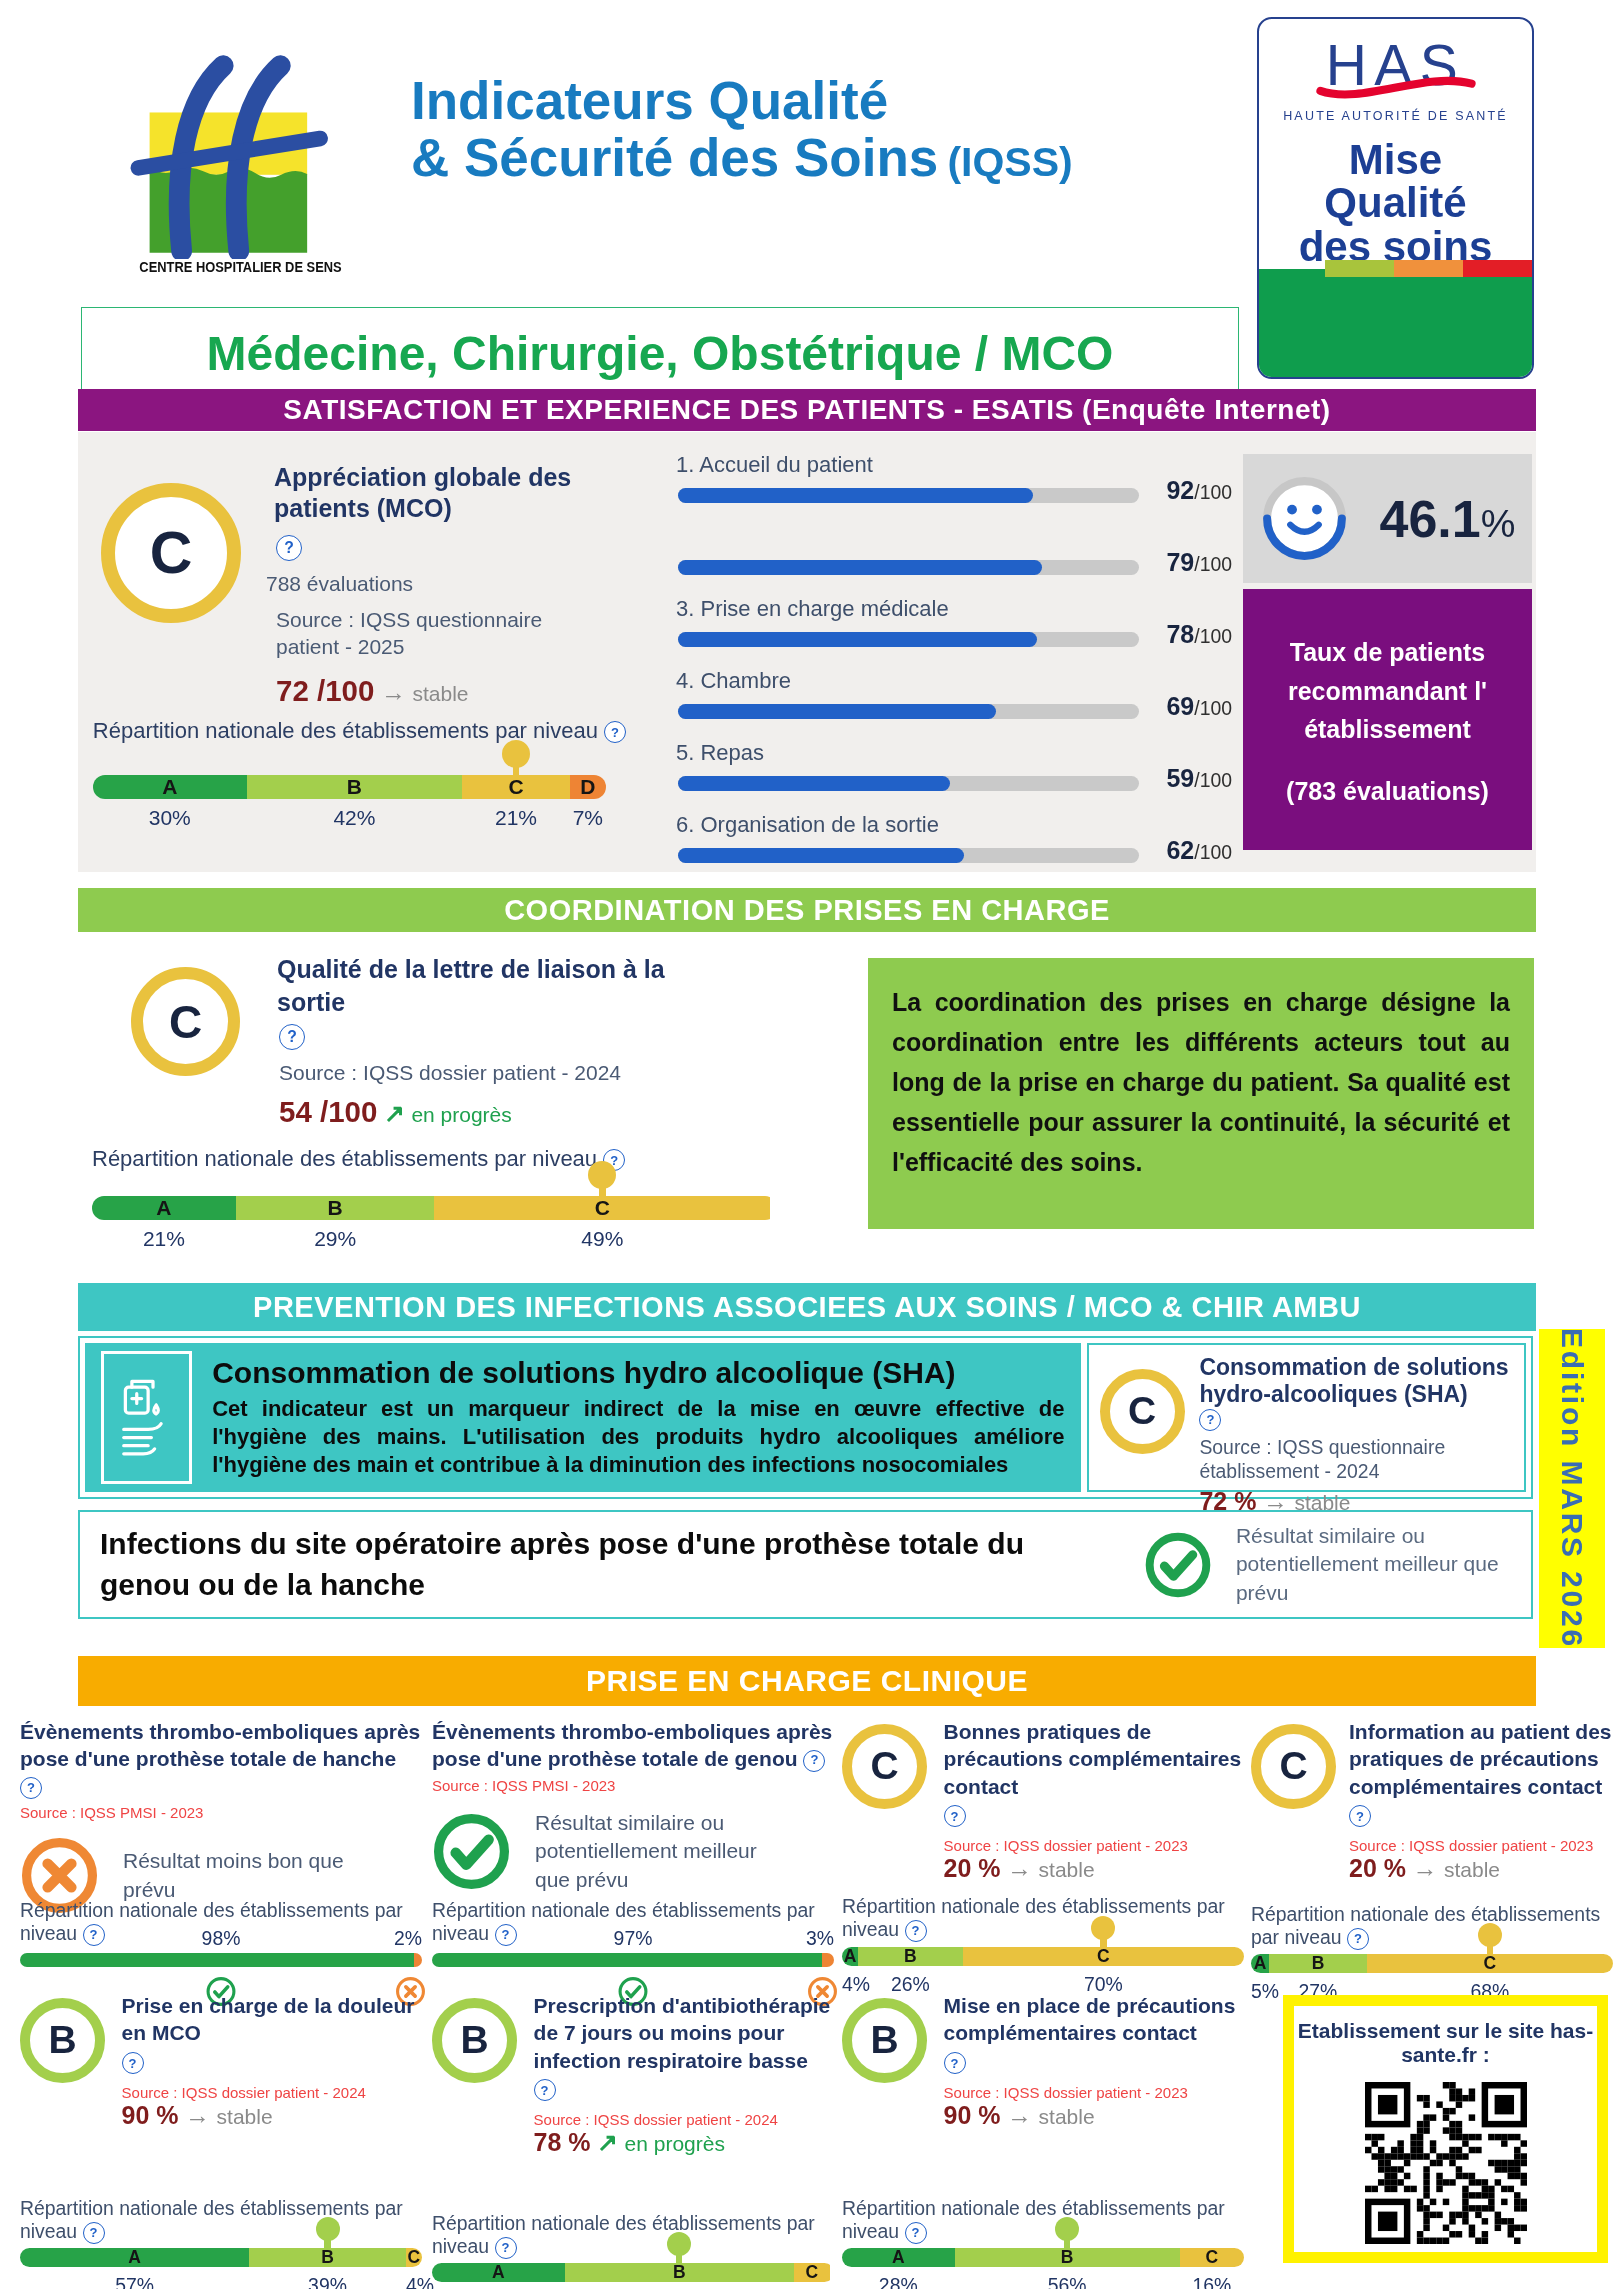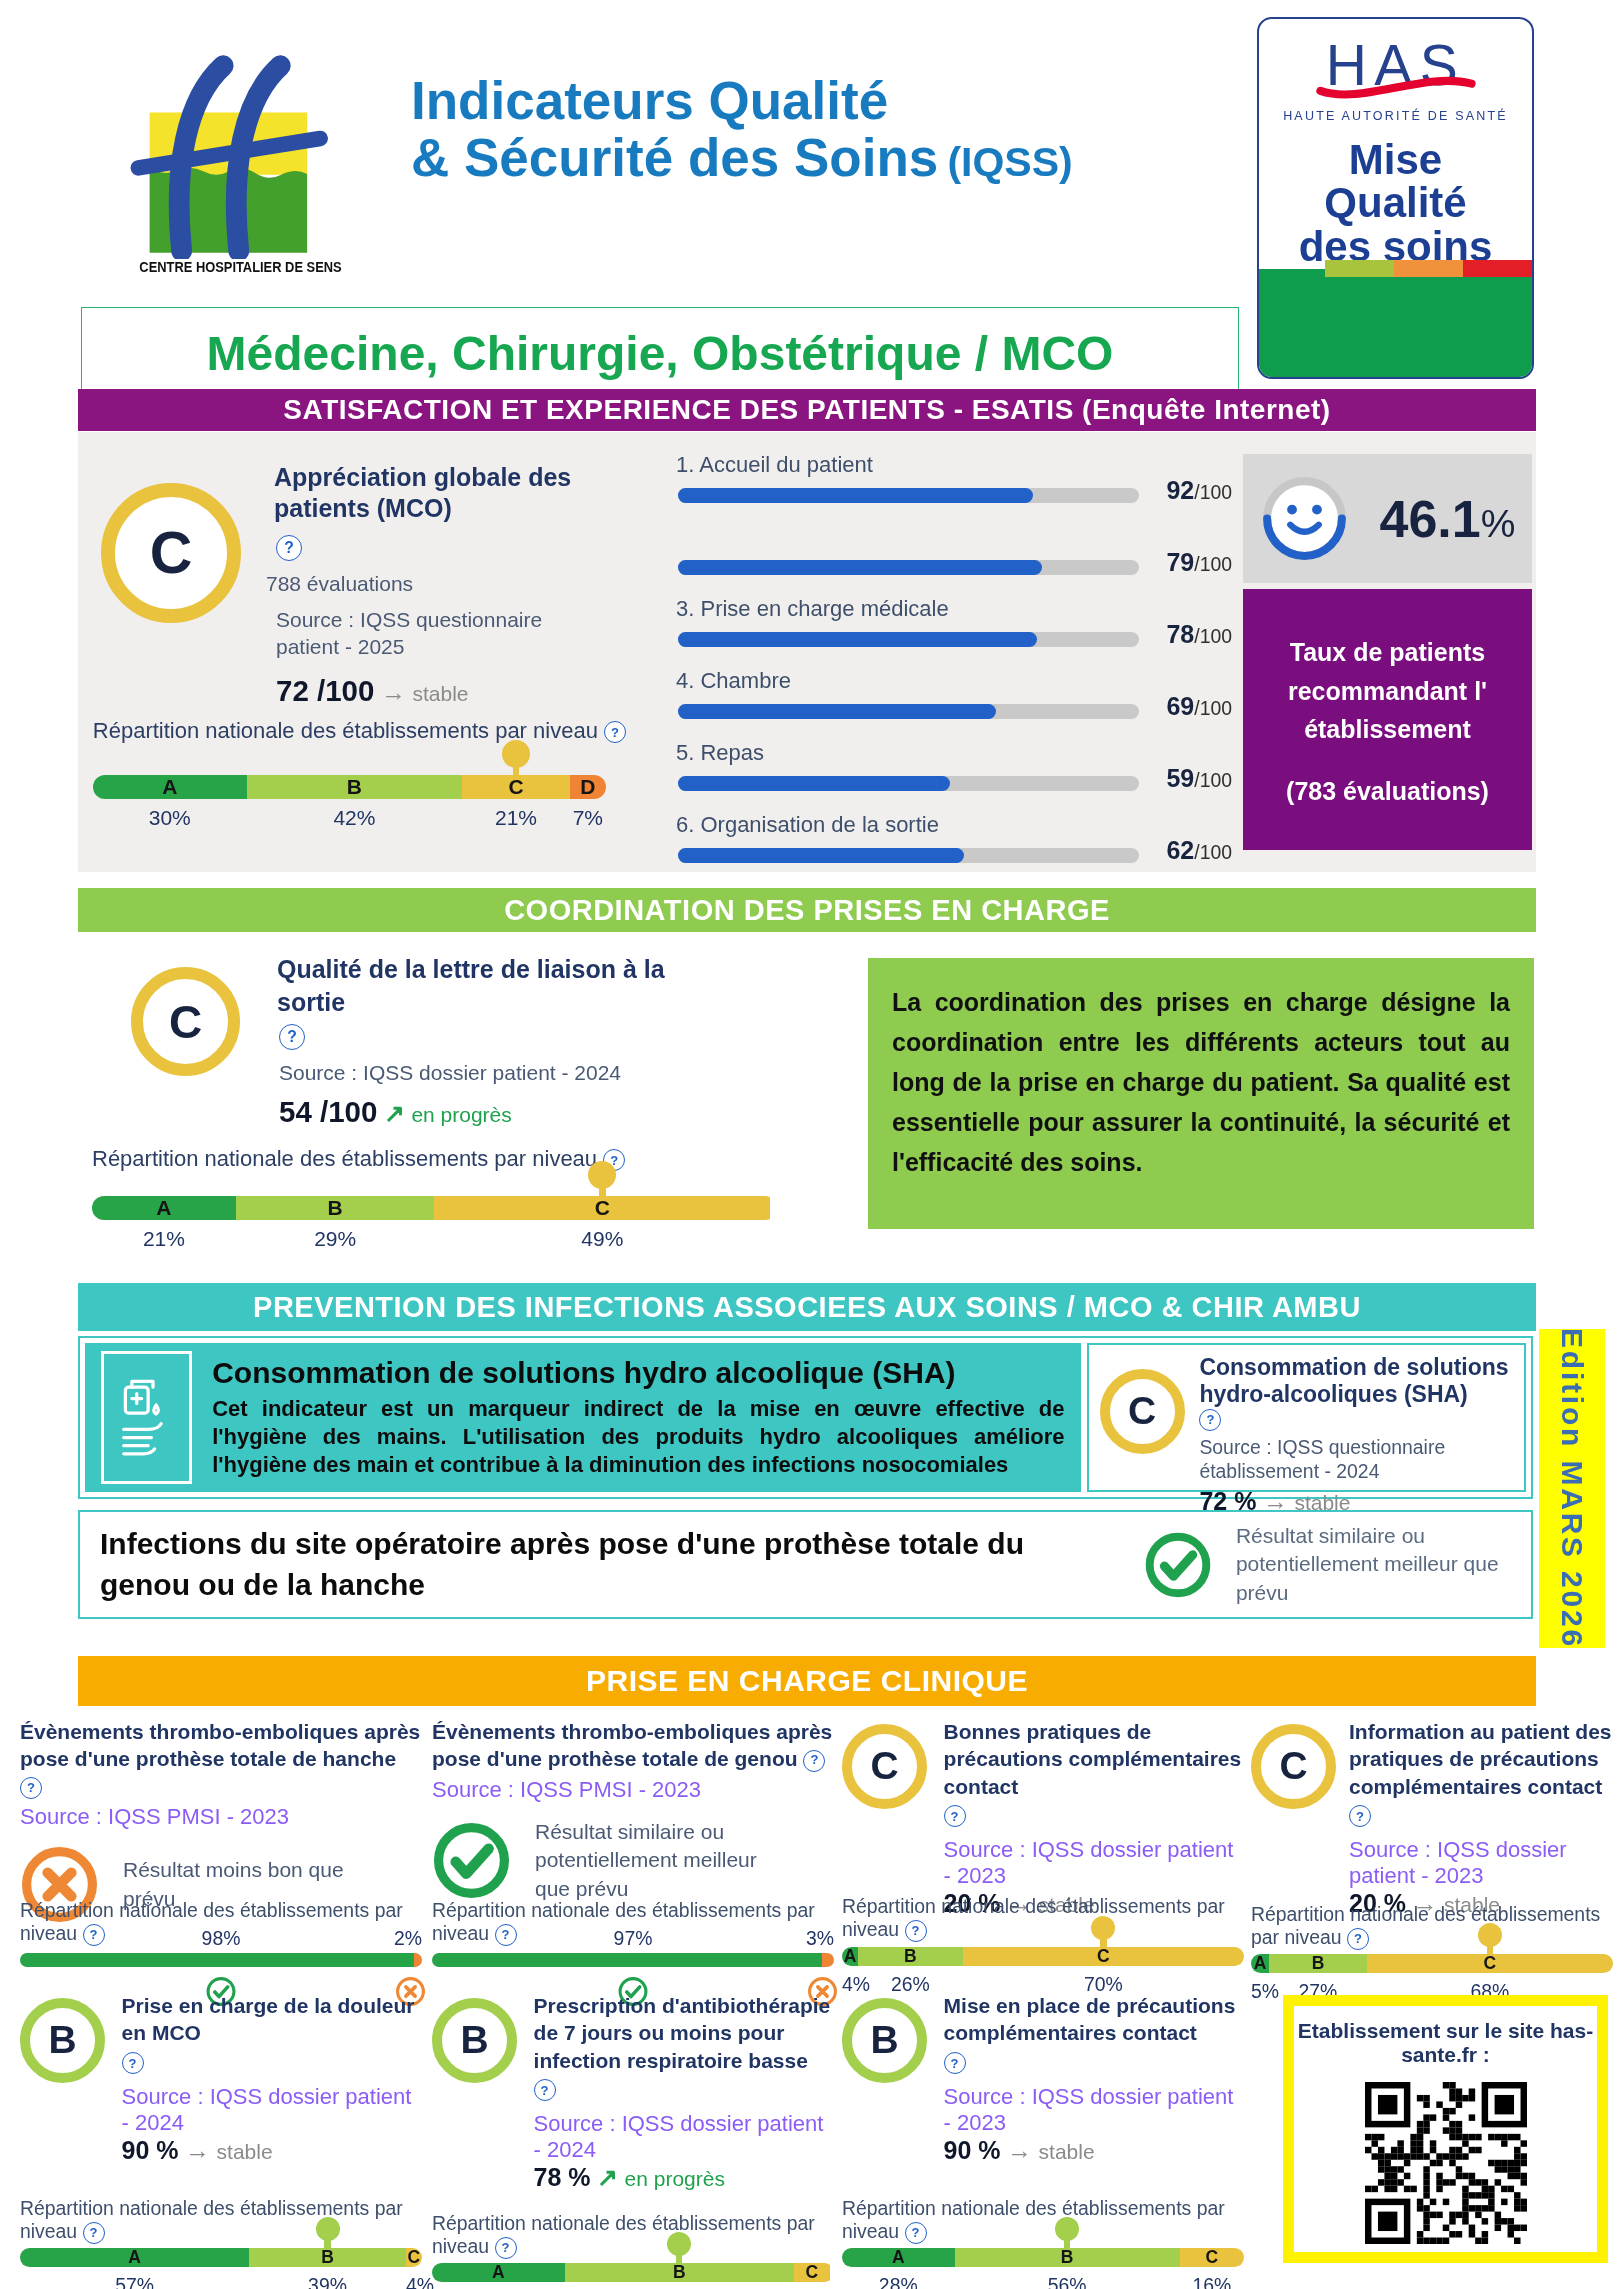--- a/index.html
+++ b/index.html
@@ -42,21 +42,21 @@
   
   .grade{border-radius:50%;border:14.8px solid #e9c23e;background:#fff;display:flex;align-items:center;
          justify-content:center;font-weight:bold;color:#18243f;box-sizing:border-box;}
   .grade-xl{width:140px;height:140px;font-size:59px;}
   .grade-lg{width:109px;height:109px;border-width:12px;font-size:46px;}
   .grade-md{width:85px;height:85px;border-width:10px;font-size:39px;}
   .grade-b{border-color:#a3cf4c;}
   .help{display:inline-flex;width:24px;height:24px;border:1.8px solid #2161c8;border-radius:50%;color:#2161c8;
         font-size:15.7px;font-weight:bold;align-items:center;justify-content:center;vertical-align:middle;background:#fff;}
   .help-sm{width:20px;height:20px;font-size:13px;}
-  .value-line b{font-size:25px;color:#0f172a;}
+  .value-line b{font-size:25px;color:#7f1d1d;}
   .value-line .arrow{margin:0 6.5px;font-size:25px;font-weight:bold;}
   .value-line .trend{font-size:21px;}
   .t-gray{color:#8a8a8a;font-weight:normal;}
   .t-green{color:#1fa14e;}
 
   .dist-wrap{position:absolute;}
   .pin{position:absolute;top:0;transform:translateX(-50%);z-index:2;}
   .pin-head{display:block;width:28px;height:28px;border-radius:50%;}
   .pin-stem{display:block;width:6.5px;height:12px;margin:-2.8px auto 0;}
   .pin-c .pin-head,.pin-c .pin-stem{background:#e9c23e;}
@@ -133,21 +133,21 @@
   .inf-check{width:68px;height:68px;margin-left:31px;flex:none;}
   .inf-result{margin-left:24px;font-size:21px;color:#5a6a80;line-height:1.35;width:277px;}
   .edition{position:absolute;left:1539px;top:1329px;width:66px;height:319px;background:#FFFF00;
            display:flex;align-items:center;justify-content:center;}
   .edition span{writing-mode:vertical-rl;text-orientation:mixed;font-size:30px;font-weight:bold;color:#3a6db3;
                 letter-spacing:2.8px;white-space:nowrap;}
 
   
   .card{position:absolute;width:402px;height:293px;}
   .rc-title,.gc-title{font-size:21px;font-weight:bold;color:#213564;line-height:1.3;}
-  .rc-source,.gc-source{font-size:22px;color:#8b5cf6;margin-top:4.6px;}
+  .rc-source,.gc-source{font-size:15px;color:#ef4444;margin-top:4.6px;}
   .rc-result{display:flex;align-items:center;margin-top:14.8px;}
   .rc-icon{width:79px;height:79px;flex:none;}
   .rc-text{margin-left:24px;font-size:21px;color:#4a5a74;line-height:1.35;width:258px;}
   .rep-label{position:absolute;left:0;font-size:19.4px;color:#3e4f6b;}
   .rc-rep{top:181px;}
   .rc-dist{position:absolute;left:0;top:209px;width:100%;}
   .p-row{position:relative;height:24px;font-size:19.4px;color:#213564;}
   .p-good{position:absolute;left:50%;transform:translateX(-50%);}
   .p-bad{position:absolute;right:0;}
   .bar2{display:flex;height:14px;border-radius:7.4px;overflow:hidden;margin-top:1.8px;}

